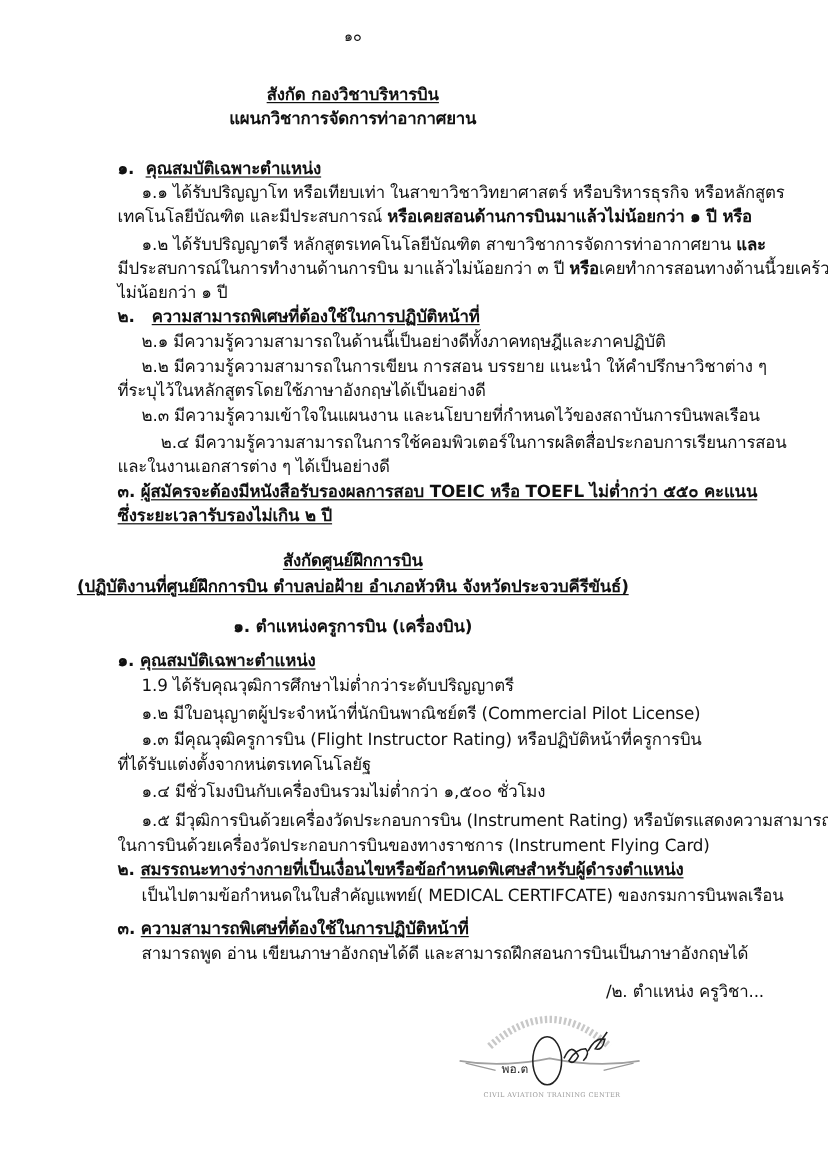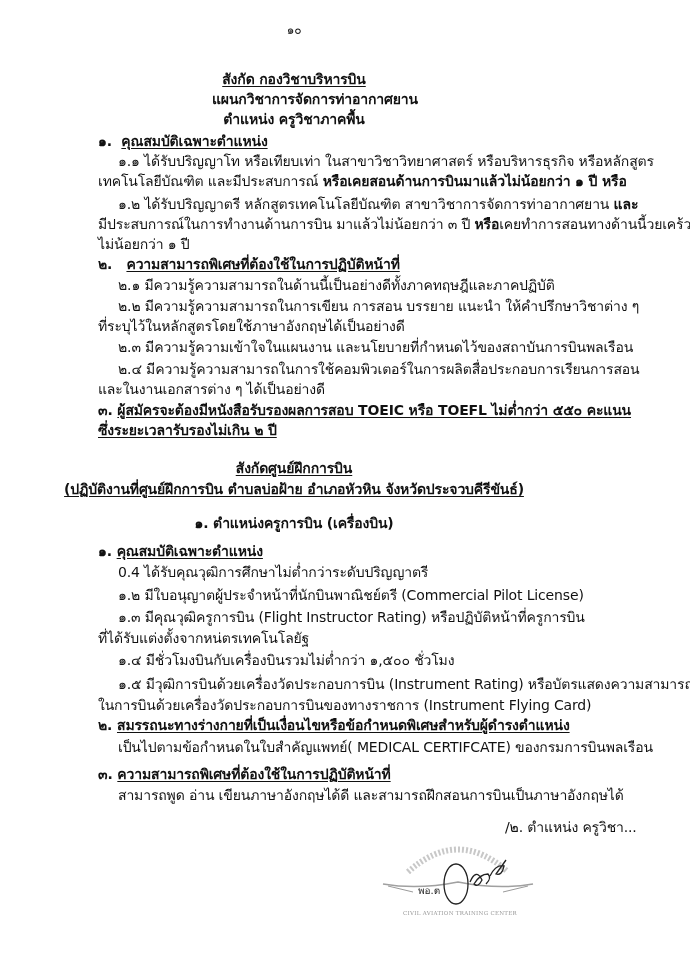--- a/index.html
+++ b/index.html
@@ -26,22 +26,21 @@
     }
   </style>
 </head>
 <body>
 
 <div class="page">
 
   <div class="line center pagenum" style="top:22px;">๑๐</div>
 
   <div class="line center b u" style="top:71px;">สังกัด กองวิชาบริหารบิน</div>
-  <div class="line center b" style="top:91px;margin-left:21px;">แผนกวิชาการจัดการท่าอากาศยาน</div>
-  <div class="line center b" style="top:111px;">ตำแหน่ง ครูวิชาภาคพื้น</div>
+  <div class="line center b" style="top:91px;">แผนกวิชาการจัดการท่าอากาศยาน</div>
 
   <div class="line b" style="left:98px; top:133px;">
     <span>๑.&nbsp;&nbsp;</span><span class="u">คุณสมบัติเฉพาะตำแหน่ง</span>
   </div>
   <div class="line" style="left:118px; top:153px;">๑.๑  ได้รับปริญญาโท หรือเทียบเท่า ในสาขาวิชาวิทยาศาสตร์ หรือบริหารธุรกิจ หรือหลักสูตร</div>
   <div class="line" style="left:98px; top:173px;">
     <span>เทคโนโลยีบัณฑิต และมีประสบการณ์ </span><span class="b">หรือเคยสอนด้านการบินมาแล้วไม่น้อยกว่า ๑ ปี  หรือ</span>
   </div>
   <div class="line" style="left:118px; top:196px;">
     <span>๑.๒  ได้รับปริญญาตรี หลักสูตรเทคโนโลยีบัณฑิต สาขาวิชาการจัดการท่าอากาศยาน </span><span class="b">และ</span>
@@ -51,37 +50,37 @@
   </div>
   <div class="line" style="left:98px; top:236px;">ไม่น้อยกว่า ๑ ปี</div>
 
   <div class="line b" style="left:98px; top:256px;">
     <span>๒.</span>&nbsp;&nbsp;&nbsp;<span class="u">ความสามารถพิเศษที่ต้องใช้ในการปฏิบัติหน้าที่</span>
   </div>
   <div class="line" style="left:118px; top:277px;">๒.๑  มีความรู้ความสามารถในด้านนี้เป็นอย่างดีทั้งภาคทฤษฎีและภาคปฏิบัติ</div>
   <div class="line" style="left:118px; top:298px;">๒.๒  มีความรู้ความสามารถในการเขียน การสอน บรรยาย แนะนำ ให้คำปรึกษาวิชาต่าง ๆ</div>
   <div class="line" style="left:98px; top:318px;">ที่ระบุไว้ในหลักสูตรโดยใช้ภาษาอังกฤษได้เป็นอย่างดี</div>
   <div class="line" style="left:118px; top:339px;">๒.๓  มีความรู้ความเข้าใจในแผนงาน และนโยบายที่กำหนดไว้ของสถาบันการบินพลเรือน</div>
-  <div class="line" style="left:118px; top:361px;">๒.๔  มีความรู้ความสามารถในการใช้คอมพิวเตอร์ในการผลิตสื่อประกอบการเรียนการสอน</div>
+  <div class="line" style="left:134px; top:361px;">๒.๔  มีความรู้ความสามารถในการใช้คอมพิวเตอร์ในการผลิตสื่อประกอบการเรียนการสอน</div>
   <div class="line" style="left:98px; top:381px;">และในงานเอกสารต่าง ๆ ได้เป็นอย่างดี</div>
 
   <div class="line b" style="left:98px; top:402px;">
     <span>๓. </span><span class="u">ผู้สมัครจะต้องมีหนังสือรับรองผลการสอบ TOEIC หรือ TOEFL ไม่ต่ำกว่า ๕๕๐ คะแนน</span>
   </div>
   <div class="line b u" style="left:98px; top:422px;">ซึ่งระยะเวลารับรองไม่เกิน ๒  ปี</div>
 
   <div class="line center b u" style="top:460px;">สังกัดศูนย์ฝึกการบิน</div>
   <div class="line center b u" style="top:481px;">(ปฏิบัติงานที่ศูนย์ฝึกการบิน ตำบลบ่อฝ้าย อำเภอหัวหิน จังหวัดประจวบคีรีขันธ์)</div>
 
   <div class="line center b" style="top:515px;">๑. ตำแหน่งครูการบิน (เครื่องบิน)</div>
 
   <div class="line b" style="left:98px; top:543px;">
     <span>๑. </span><span class="u">คุณสมบัติเฉพาะตำแหน่ง</span>
   </div>
-  <div class="line" style="left:118px; top:564px;">0.4  ได้รับคุณวุฒิการศึกษาไม่ต่ำกว่าระดับปริญญาตรี</div>
+  <div class="line" style="left:118px; top:564px;">1.9  ได้รับคุณวุฒิการศึกษาไม่ต่ำกว่าระดับปริญญาตรี</div>
   <div class="line" style="left:118px; top:587px;">๑.๒  มีใบอนุญาตผู้ประจำหน้าที่นักบินพาณิชย์ตรี (Commercial Pilot License)</div>
   <div class="line" style="left:118px; top:609px;">๑.๓  มีคุณวุฒิครูการบิน (Flight Instructor Rating) หรือปฏิบัติหน้าที่ครูการบิน</div>
   <div class="line" style="left:98px; top:630px;">ที่ได้รับแต่งตั้งจากหน่ตรเทคโนโลยัฐ</div>
   <div class="line" style="left:118px; top:652px;">๑.๔  มีชั่วโมงบินกับเครื่องบินรวมไม่ต่ำกว่า ๑,๕๐๐ ชั่วโมง</div>
   <div class="line" style="left:118px; top:676px;">๑.๕ มีวุฒิการบินด้วยเครื่องวัดประกอบการบิน (Instrument Rating) หรือบัตรแสดงความสามารถ</div>
   <div class="line" style="left:98px; top:697px;">ในการบินด้วยเครื่องวัดประกอบการบินของทางราชการ (Instrument Flying Card)</div>
 
   <div class="line b" style="left:98px; top:717px;">
     <span>๒. </span><span class="u">สมรรถนะทางร่างกายที่เป็นเงื่อนไขหรือข้อกำหนดพิเศษสำหรับผู้ดำรงตำแหน่ง</span>
   </div>

